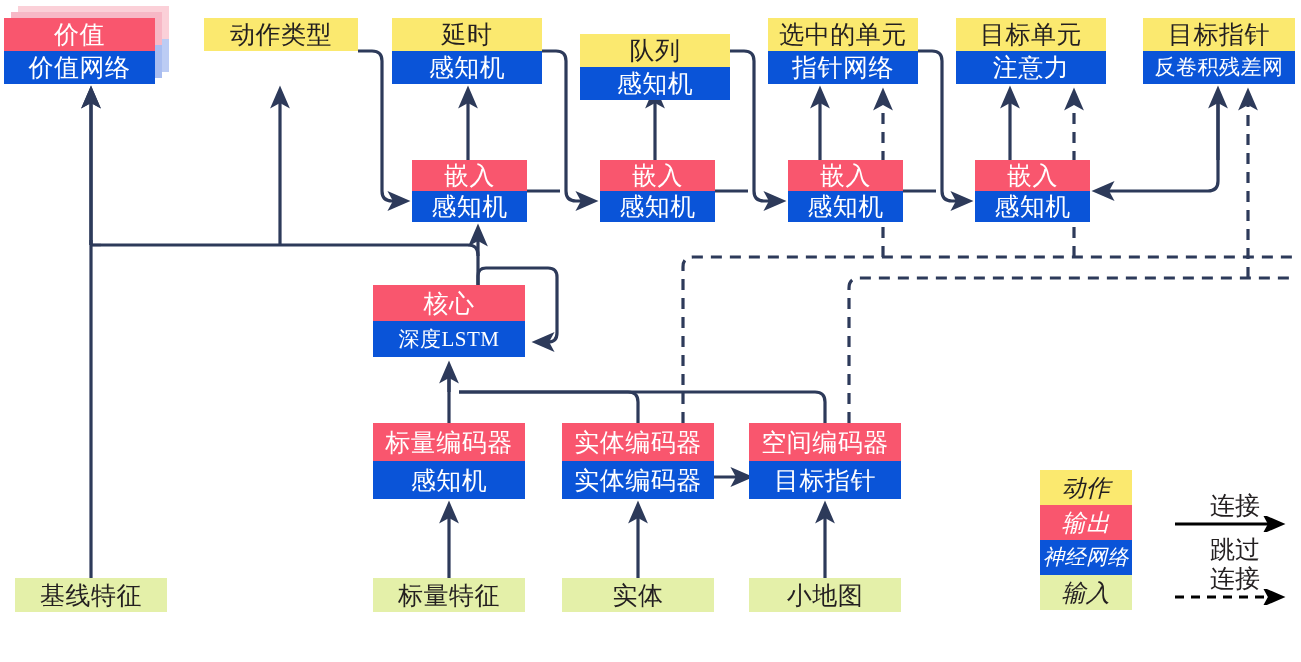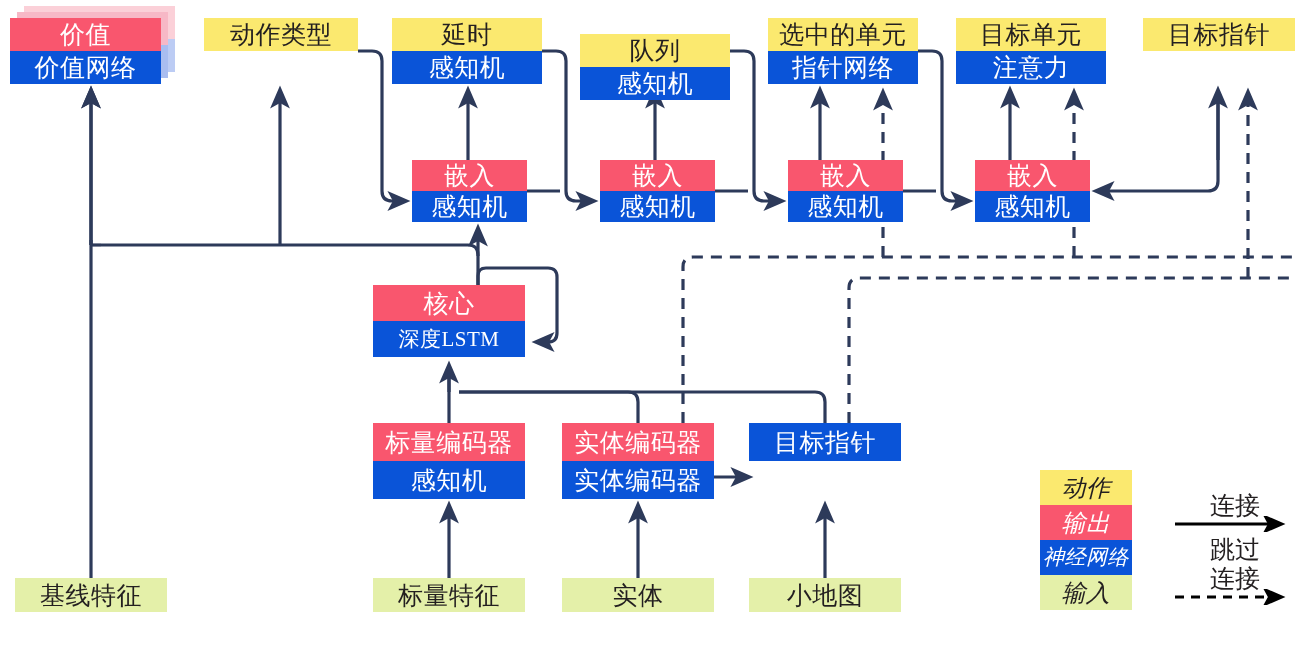--- a/index.html
+++ b/index.html
@@ -134,21 +134,21 @@
 
     <path class="ed" d="M683,423 L683,267 Q683,257 693,257 L1293,257"></path>
     <path class="eda" d="M883,257 L883,92"></path>
     <path class="eda" d="M1074,257 L1074,92"></path>
 
     <path class="ed" d="M849,423 L849,288 Q849,278 859,278 L1293,278"></path>
     <path class="eda" d="M1248,278 L1248,92"></path>
   </svg>
 
   <div id="nodes">
-      <div class="node stacked" style="left: 10px; top: 18px; width: 151px; height: 66px;">
+      <div class="node stacked" style="left: 4px; top: 18px; width: 151px; height: 66px;">
         <div class="band output" style="height: 33px; font-size: 25px;">价值</div>
         <div class="band network" style="height: 33px; font-size: 25px;">价值网络</div>
       </div>
       <div class="node" style="left: 204px; top: 18px; width: 154px; height: 66px;">
         <div class="band action" style="height: 33px; font-size: 25px;">动作类型</div>
       </div>
       <div class="node" style="left: 392px; top: 18px; width: 150px; height: 67px;">
         <div class="band action" style="height: 33px; font-size: 25px;">延时</div>
         <div class="band network" style="height: 33px; font-size: 25px;">感知机</div>
       </div>
@@ -159,20 +159,21 @@
       <div class="node" style="left: 768px; top: 18px; width: 150px; height: 66px;">
         <div class="band action" style="height: 33px; font-size: 25px;">选中的单元</div>
         <div class="band network" style="height: 33px; font-size: 25px;">指针网络</div>
       </div>
       <div class="node" style="left: 956px; top: 18px; width: 150px; height: 66px;">
         <div class="band action" style="height: 33px; font-size: 25px;">目标单元</div>
         <div class="band network" style="height: 33px; font-size: 25px;">注意力</div>
       </div>
       <div class="node" style="left: 1143px; top: 18px; width: 152px; height: 84px;">
         <div class="band action" style="height: 33px; font-size: 25px;">目标指针</div>
+        <div class="band network" style="height: 33px; font-size: 21px;">反卷积残差网</div>
       </div>
       <div class="node" style="left: 412px; top: 160px; width: 115px; height: 62px;">
         <div class="band output" style="height: 31px; font-size: 25px;">嵌入</div>
         <div class="band network" style="height: 31px; font-size: 25px;">感知机</div>
       </div>
       <div class="node" style="left: 600px; top: 160px; width: 115px; height: 62px;">
         <div class="band output" style="height: 31px; font-size: 25px;">嵌入</div>
         <div class="band network" style="height: 31px; font-size: 25px;">感知机</div>
       </div>
       <div class="node" style="left: 788px; top: 160px; width: 115px; height: 62px;">
@@ -189,20 +190,21 @@
       </div>
       <div class="node" style="left: 373px; top: 423px; width: 152px; height: 76px;">
         <div class="band output" style="height: 38px; font-size: 25px;">标量编码器</div>
         <div class="band network" style="height: 38px; font-size: 25px;">感知机</div>
       </div>
       <div class="node" style="left: 562px; top: 423px; width: 152px; height: 76px;">
         <div class="band output" style="height: 38px; font-size: 25px;">实体编码器</div>
         <div class="band network" style="height: 38px; font-size: 25px;">实体编码器</div>
       </div>
       <div class="node" style="left: 749px; top: 423px; width: 152px; height: 76px;">
+        <div class="band output" style="height: 38px; font-size: 25px;">空间编码器</div>
         <div class="band network" style="height: 38px; font-size: 25px;">目标指针</div>
       </div>
       <div class="node" style="left: 15px; top: 578px; width: 152px; height: 34px;">
         <div class="band input" style="height: 34px; font-size: 25px;">基线特征</div>
       </div>
       <div class="node" style="left: 373px; top: 578px; width: 152px; height: 34px;">
         <div class="band input" style="height: 34px; font-size: 25px;">标量特征</div>
       </div>
       <div class="node" style="left: 562px; top: 578px; width: 152px; height: 34px;">
         <div class="band input" style="height: 34px; font-size: 25px;">实体</div>

